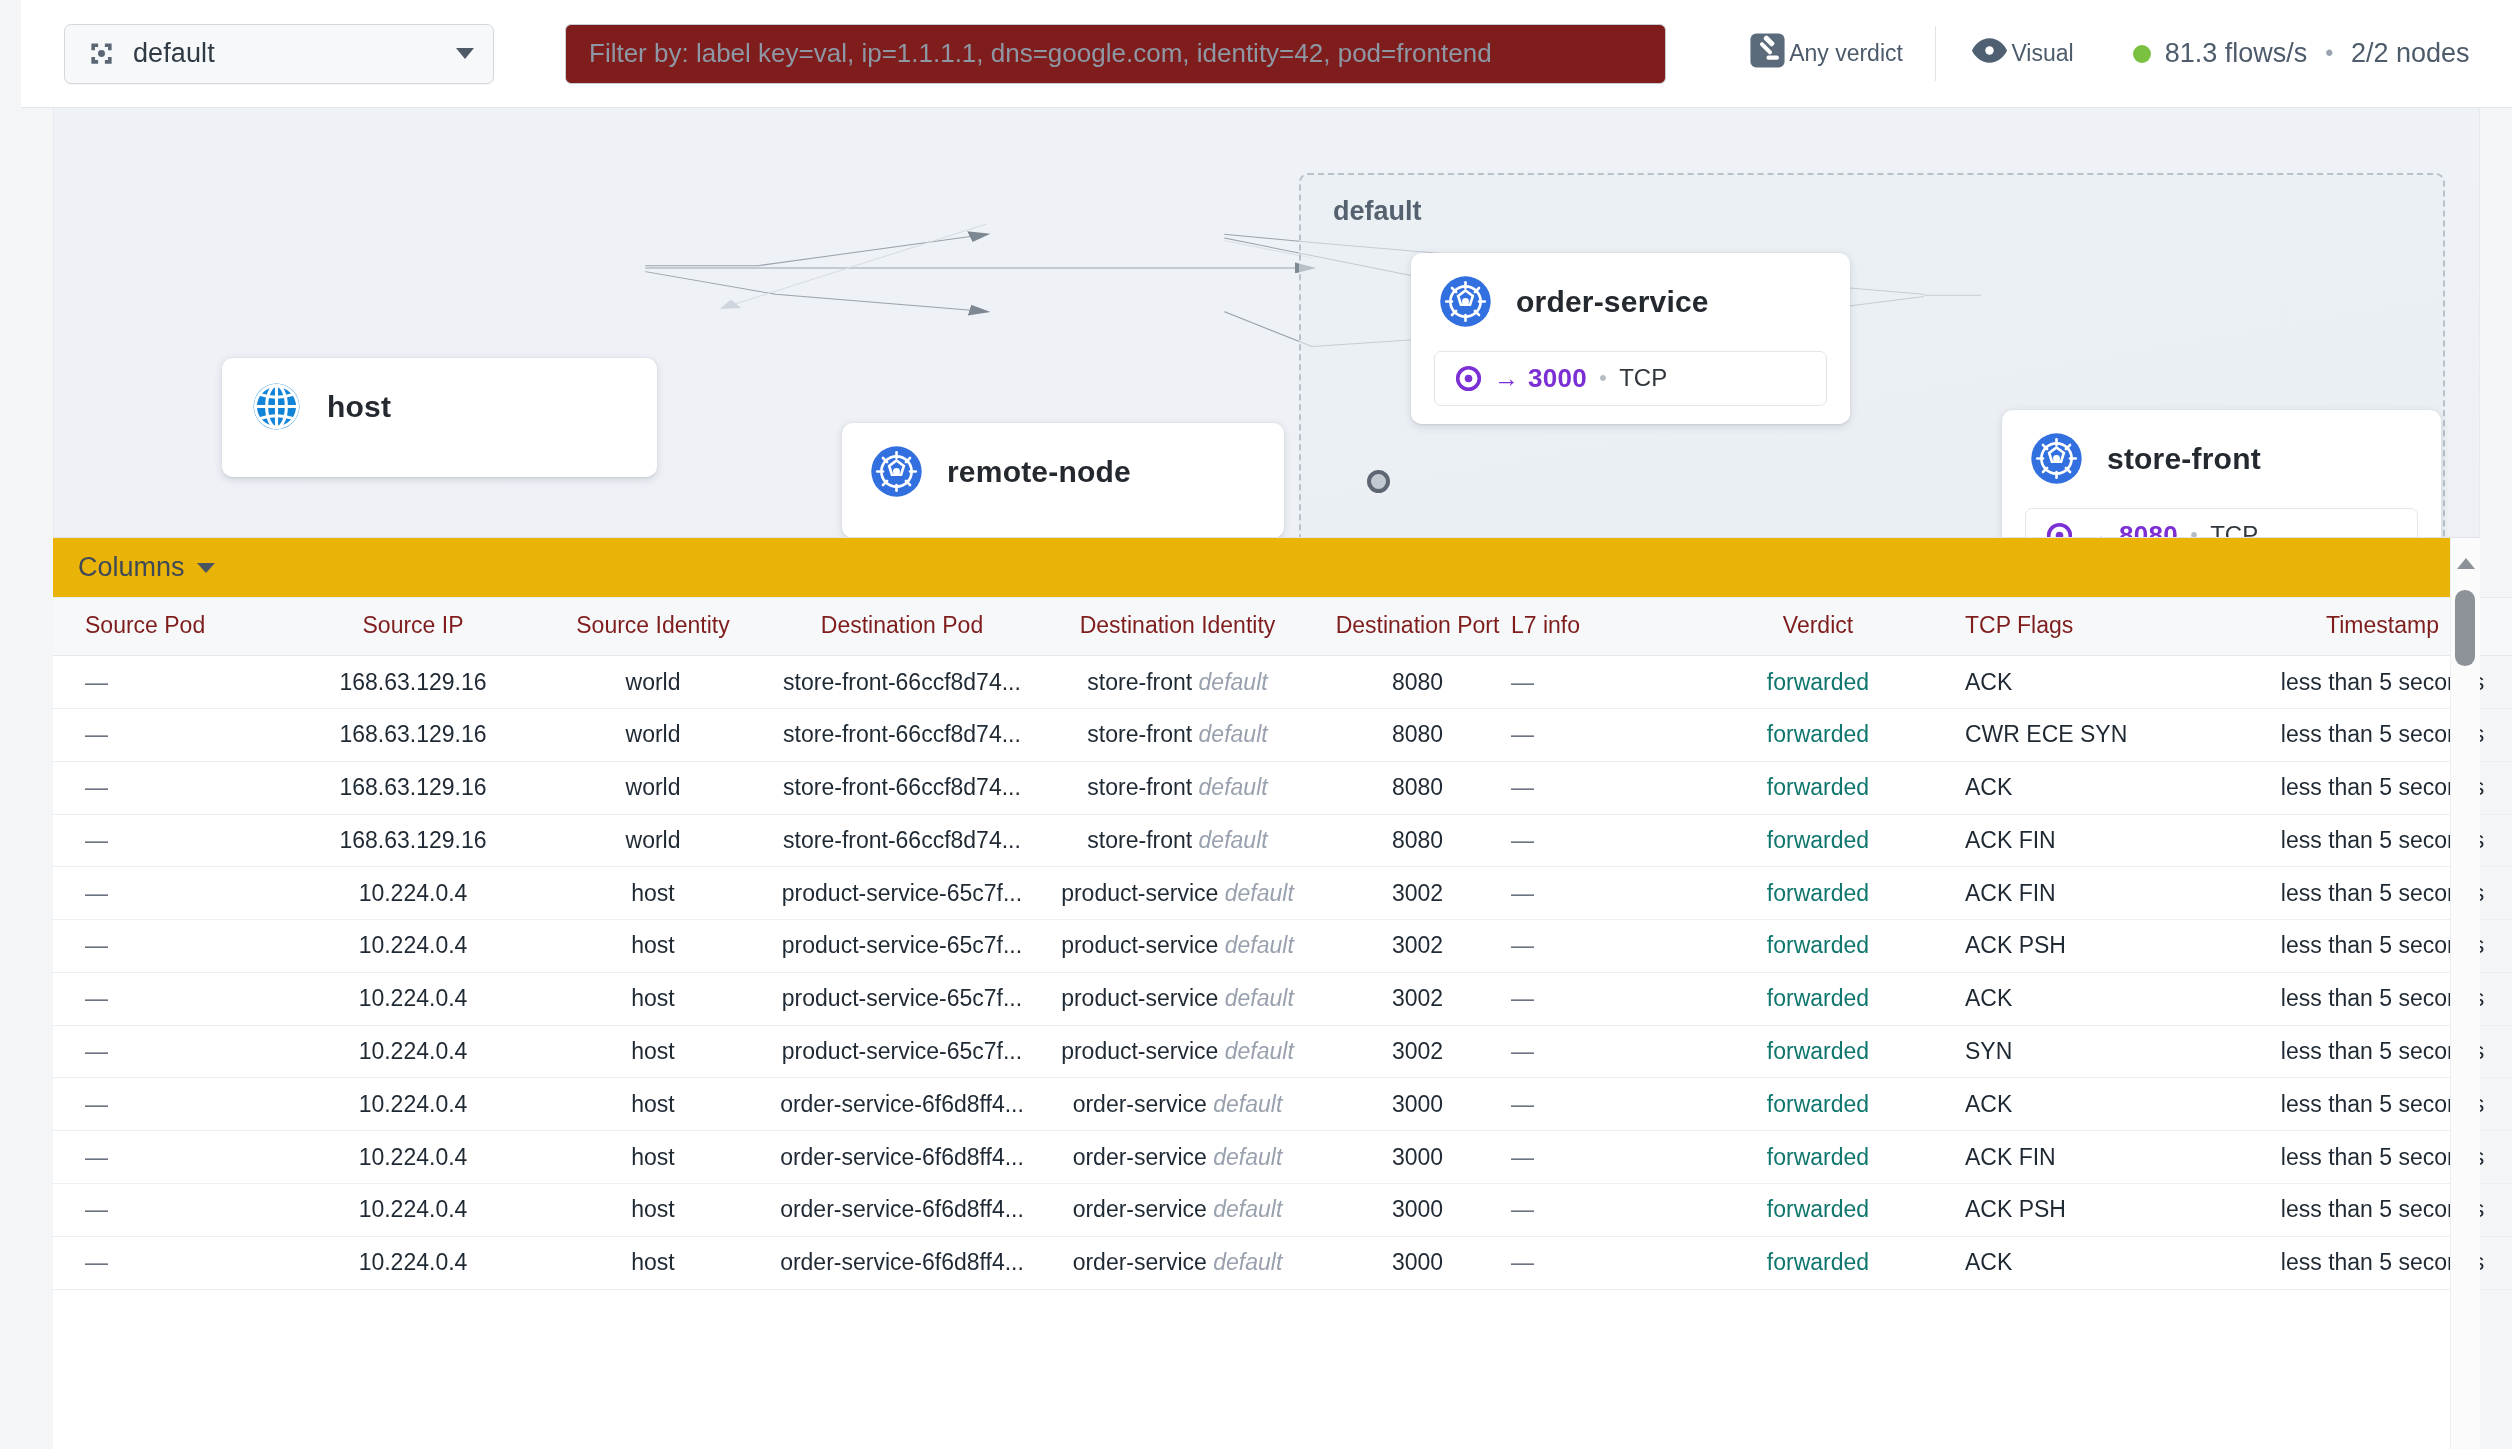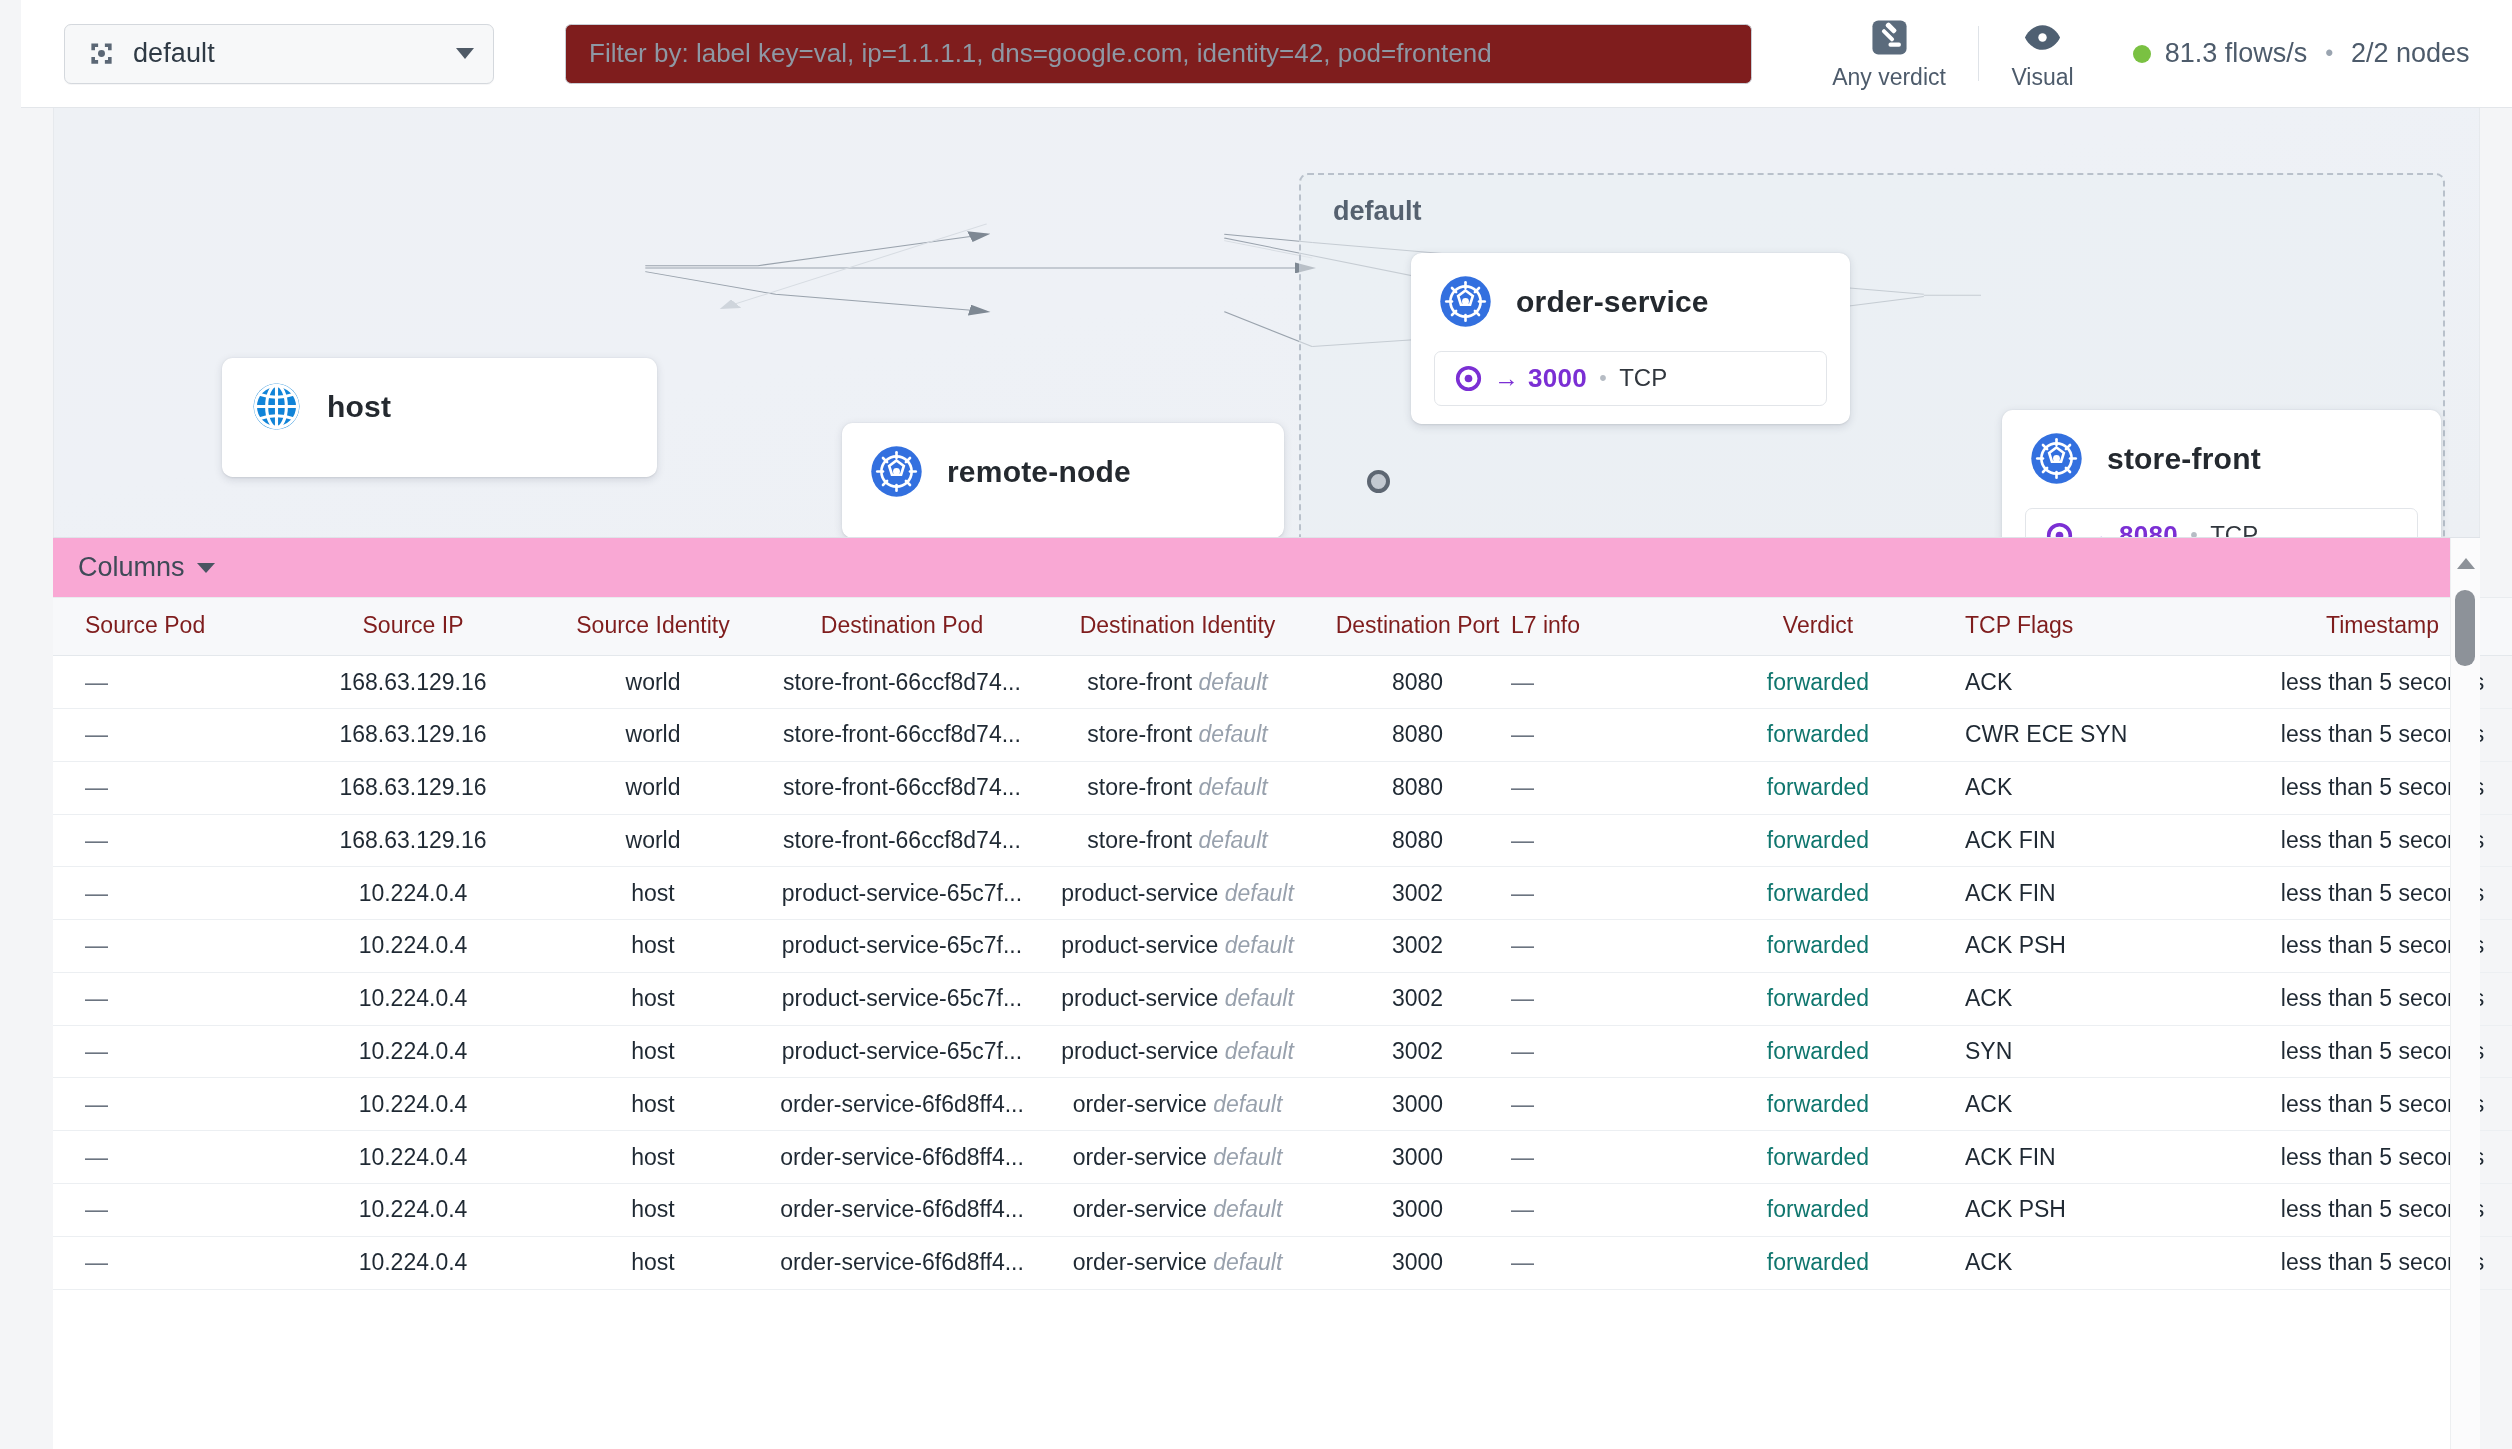--- a/index.html
+++ b/index.html
@@ -43,21 +43,21 @@
     border: 0.9px solid #c9ced5; border-radius: 6.2px;
     background: #7f1d1d;
     display: flex; align-items: center;
     padding: 0 23px;
     box-shadow: inset 0 0.9px 1.8px rgba(16,24,40,.05);
   }
   .filter-box .ph { font-size: 26px; color: #8e98a4; white-space: nowrap; overflow: hidden; }
 
   .tool-group { display: flex; align-items: center; }
   .tool {
-    display: flex; flex-direction: column; align-items: center; justify-content: center;
+    display: flex; flex-direction: row; align-items: center; justify-content: center;
     padding: 0 27px; cursor: pointer; min-width: 115px;
   }
   .tool-ico { width: 43px; height: 43px; display: flex; align-items: center; justify-content: center; margin-bottom: 5.3px; }
   .tool-lbl { font-size: 23px; color: #4d5b6b; white-space: nowrap; }
   .tool-divider { width: 0.9px; height: 55px; background: #dfe3e8; margin: 0 5.3px; }
 
   .status {
     display: flex; align-items: center; gap: 14.2px;
     margin-left: 32px; margin-right: 12.4px;
     font-size: 27px; color: #4d5b6b; white-space: nowrap;
@@ -112,21 +112,21 @@
 
   
   .table-panel {
     flex: 0 0 913px; height: 913px;
     background: #ffffff;
     border-top: 0.9px solid #dfe3e8;
     display: flex; flex-direction: column;
     margin: 0 32px 0 32px;
     position: relative;
   }
-  .cols-bar { height: 59px; flex: 0 0 59px; display: flex; align-items: center; padding-left: 25px; background:#f9a8d4; }
+  .cols-bar { height: 59px; flex: 0 0 59px; display: flex; align-items: center; padding-left: 25px; background:#eab308; }
   .cols-btn { display: flex; align-items: center; gap: 12.4px; cursor: pointer; }
   .cols-btn .t { font-size: 27px; color: #3f4a57; }
   .cols-chev { width: 0; height: 0; border-left: 9px solid transparent; border-right: 9px solid transparent; border-top: 10.7px solid #4a5562; }
 
   table { width: 100%; border-collapse: collapse; table-layout: fixed; }
   thead th {
     font-size: 23px; font-weight: normal; color: #7f1d1d;
     padding: 14.2px 0 16px 0;
     background: #f7f8fa;
     border-bottom: 0.9px solid #e4e8ec;

